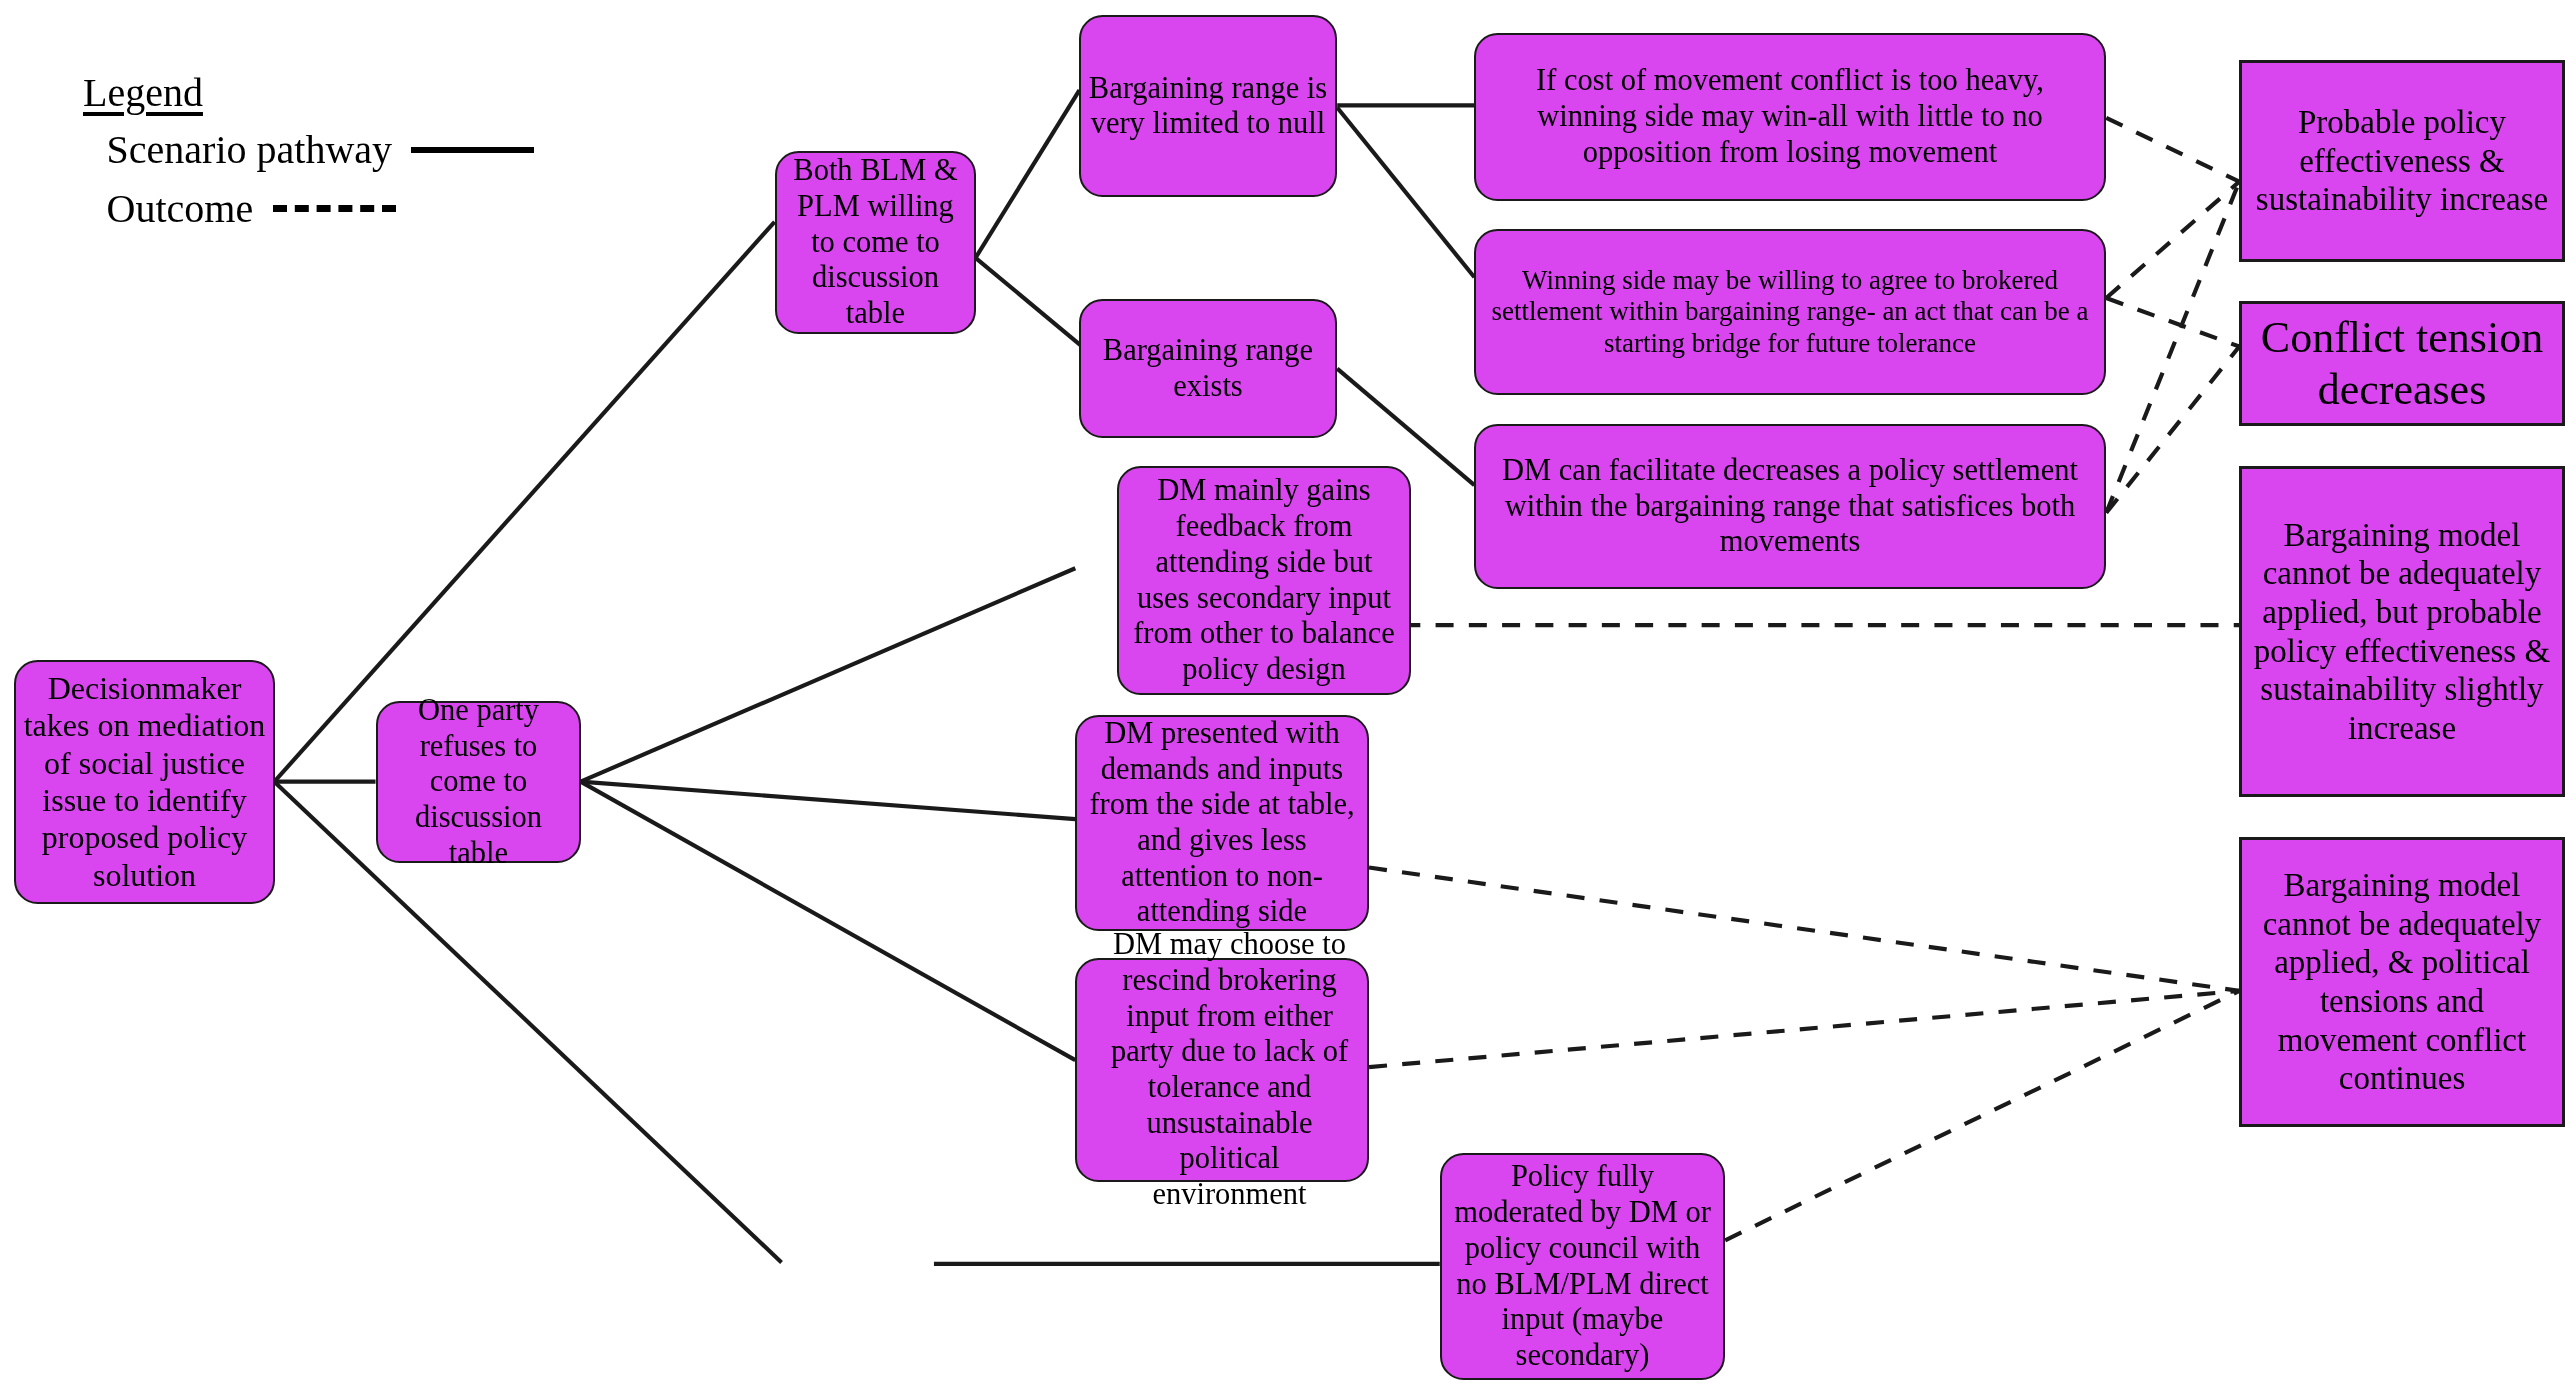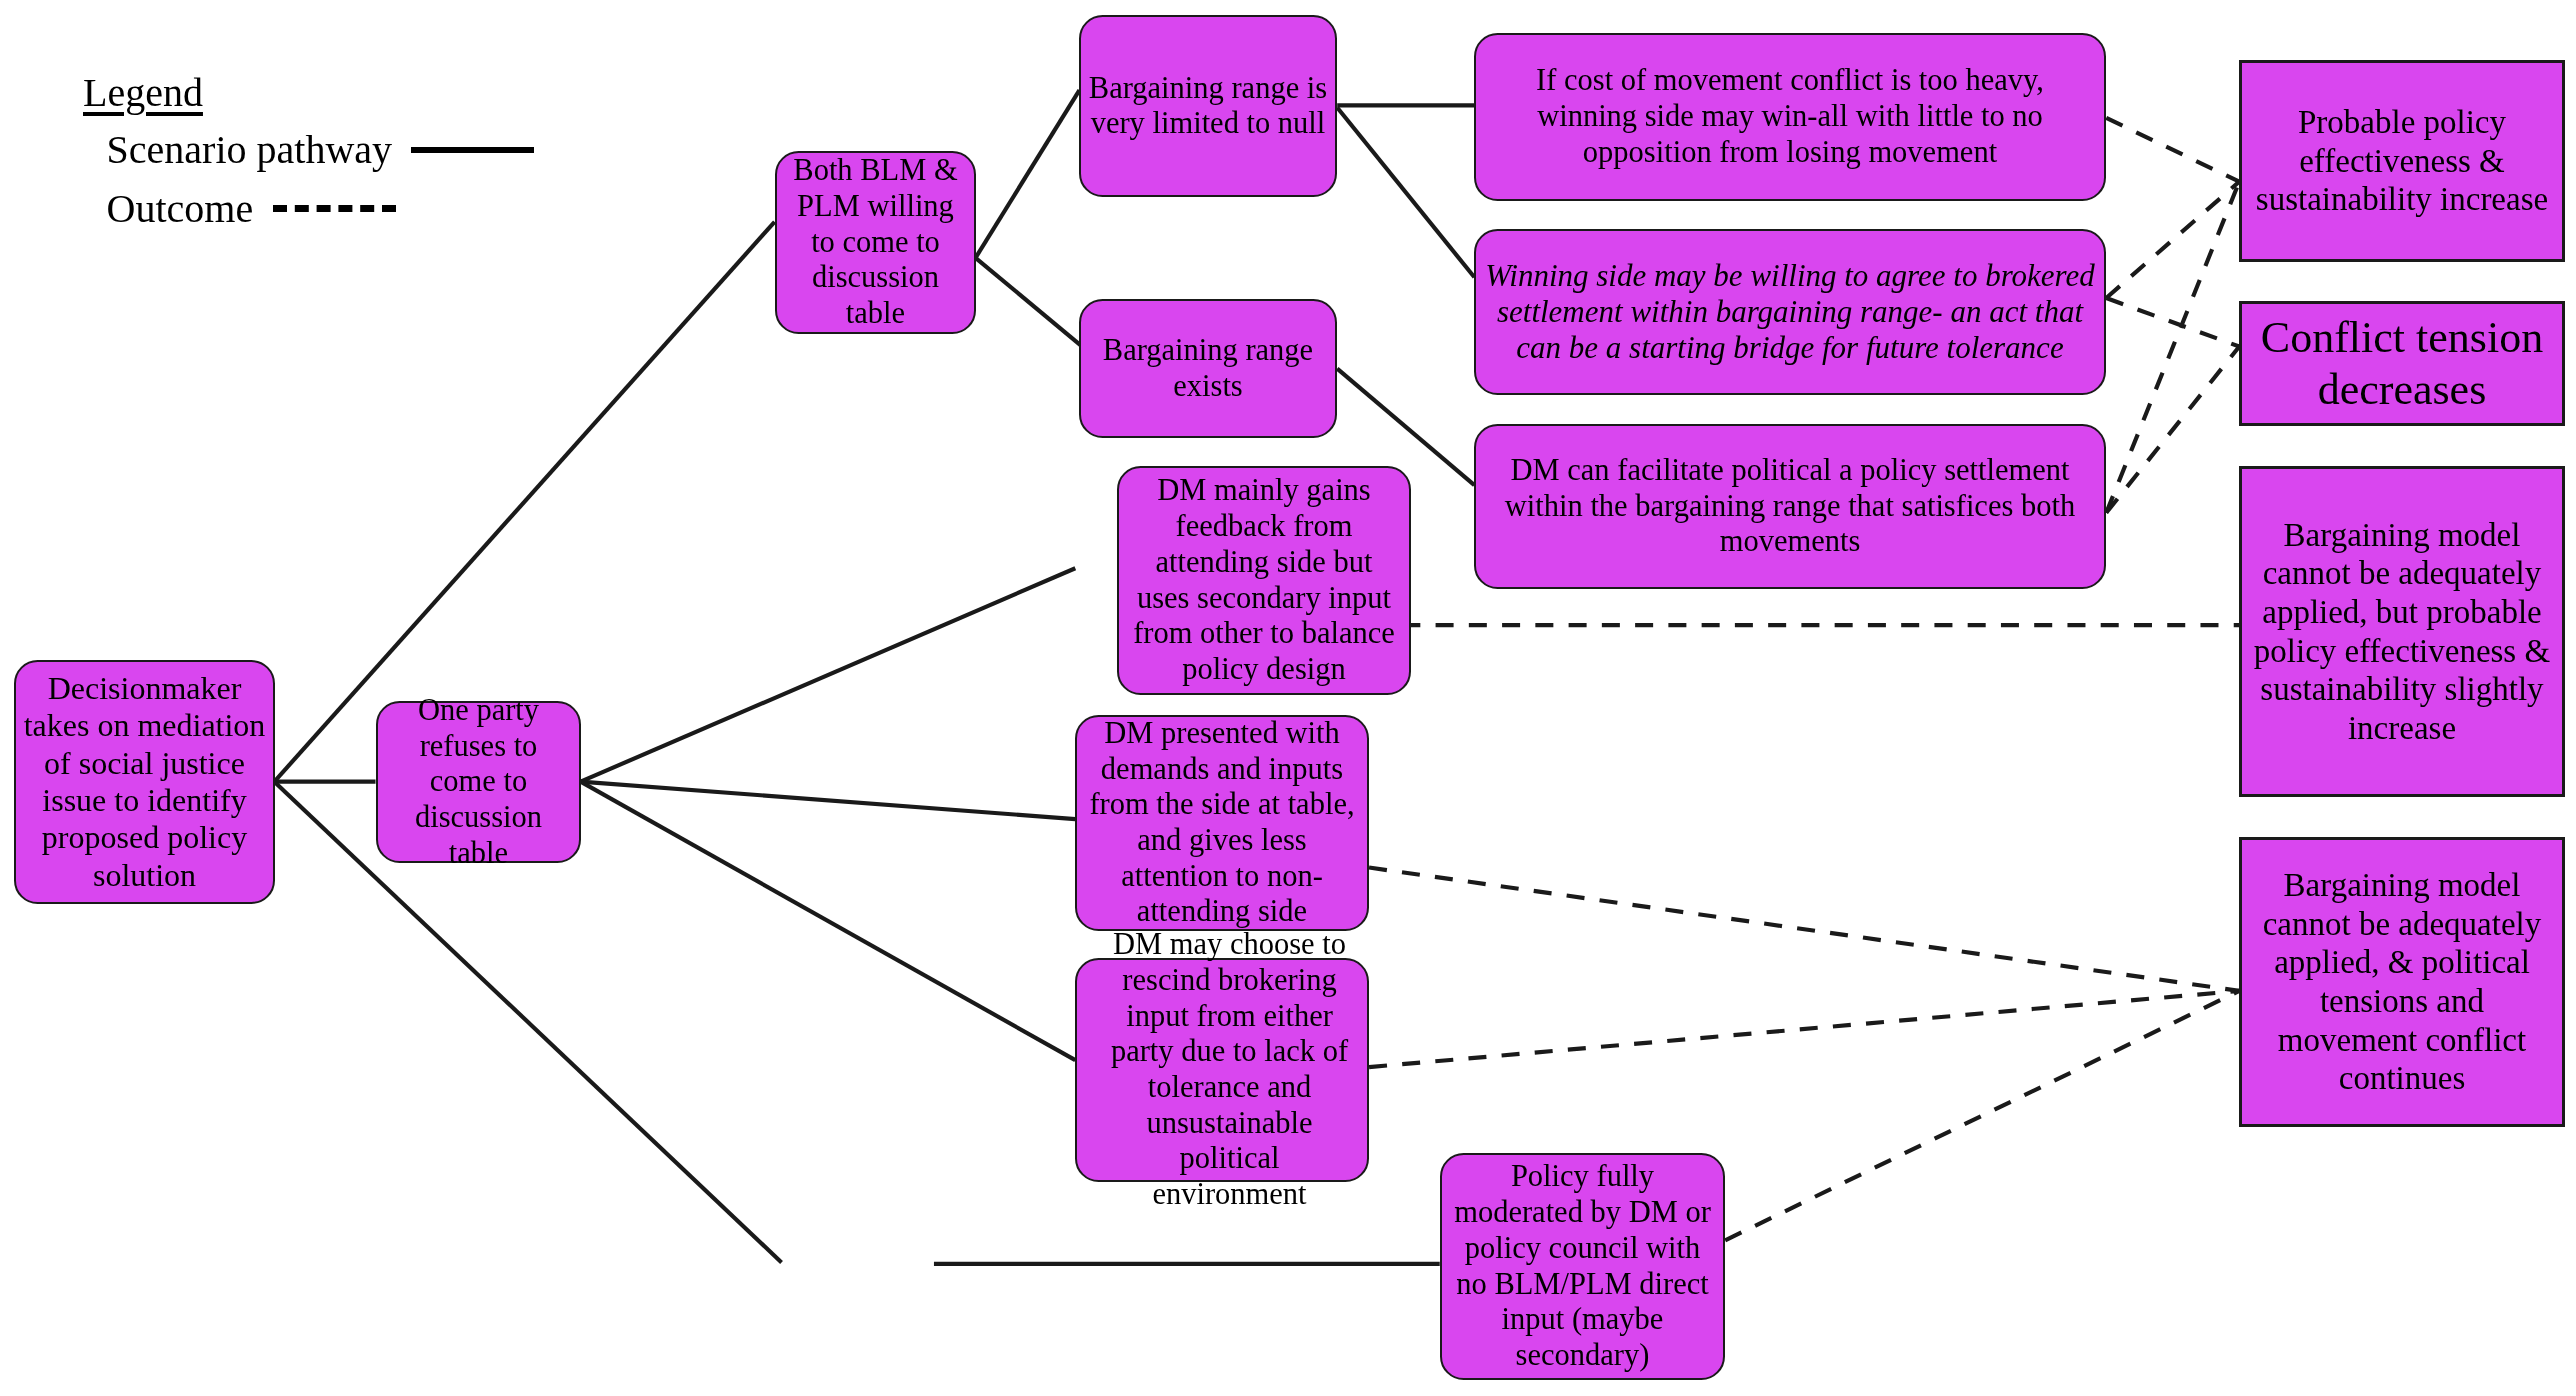--- a/index.html
+++ b/index.html
@@ -144,23 +144,23 @@
 
   <div class="node rounded" style="left:376px; top:701px; width:205px; height:162px; font-size:30.5px;">One party refuses to come to discussion table</div>
 
 
   <div class="node rounded" style="left:1079px; top:15.2px; width:258px; height:182px; font-size:30.5px;">Bargaining range is very limited to null</div>
 
   <div class="node rounded" style="left:1079px; top:299px; width:258px; height:139px; font-size:30.5px;">Bargaining range exists</div>
 
   <div class="node rounded" style="left:1474px; top:33px; width:632px; height:168px; font-size:30.5px;">If cost of movement conflict is too heavy, winning side may win-all with little to no opposition from losing movement</div>
 
-  <div class="node rounded" style="left:1474px; top:229px; width:632px; height:166px; font-size:31px;font-style:italic;">Winning side may be willing to agree to brokered settlement within bargaining range- an act that can be a starting bridge for future tolerance</div>
+  <div class="node rounded" style="left:1474px; top:229px; width:632px; height:166px; font-size:27px;">Winning side may be willing to agree to brokered settlement within bargaining range- an act that can be a starting bridge for future tolerance</div>
 
-  <div class="node rounded" style="left:1474px; top:424px; width:632px; height:165px; font-size:30.5px;">DM can facilitate political a policy settlement within the bargaining range that satisfices both movements</div>
+  <div class="node rounded" style="left:1474px; top:424px; width:632px; height:165px; font-size:30.5px;">DM can facilitate decreases a policy settlement within the bargaining range that satisfices both movements</div>
 
   <div class="node rounded" style="left:1117px; top:466px; width:294px; height:229px; font-size:30.5px;">DM mainly gains feedback from attending side but uses secondary input from other to balance policy design</div>
 
   <div class="node rounded" style="left:1075px; top:715px; width:294px; height:216px; font-size:30.5px;">DM presented with demands and inputs from the side at table, and gives less attention to non-attending side</div>
 
   <div class="node rounded" style="left:1075px; top:958px; width:294px; height:224px; font-size:30.5px;padding-left:22px;">DM may choose to rescind brokering input from either party due to lack of tolerance and unsustainable political environment</div>
 
   <div class="node rounded" style="left:1440px; top:1153px; width:285px; height:227px; font-size:30.5px;">Policy fully moderated by DM or policy council with no BLM/PLM direct input (maybe secondary)</div>
 
   <div class="node square" style="left:2239px; top:60px; width:326px; height:202px; font-size:33px;">Probable policy effectiveness &amp; sustainability increase</div>

